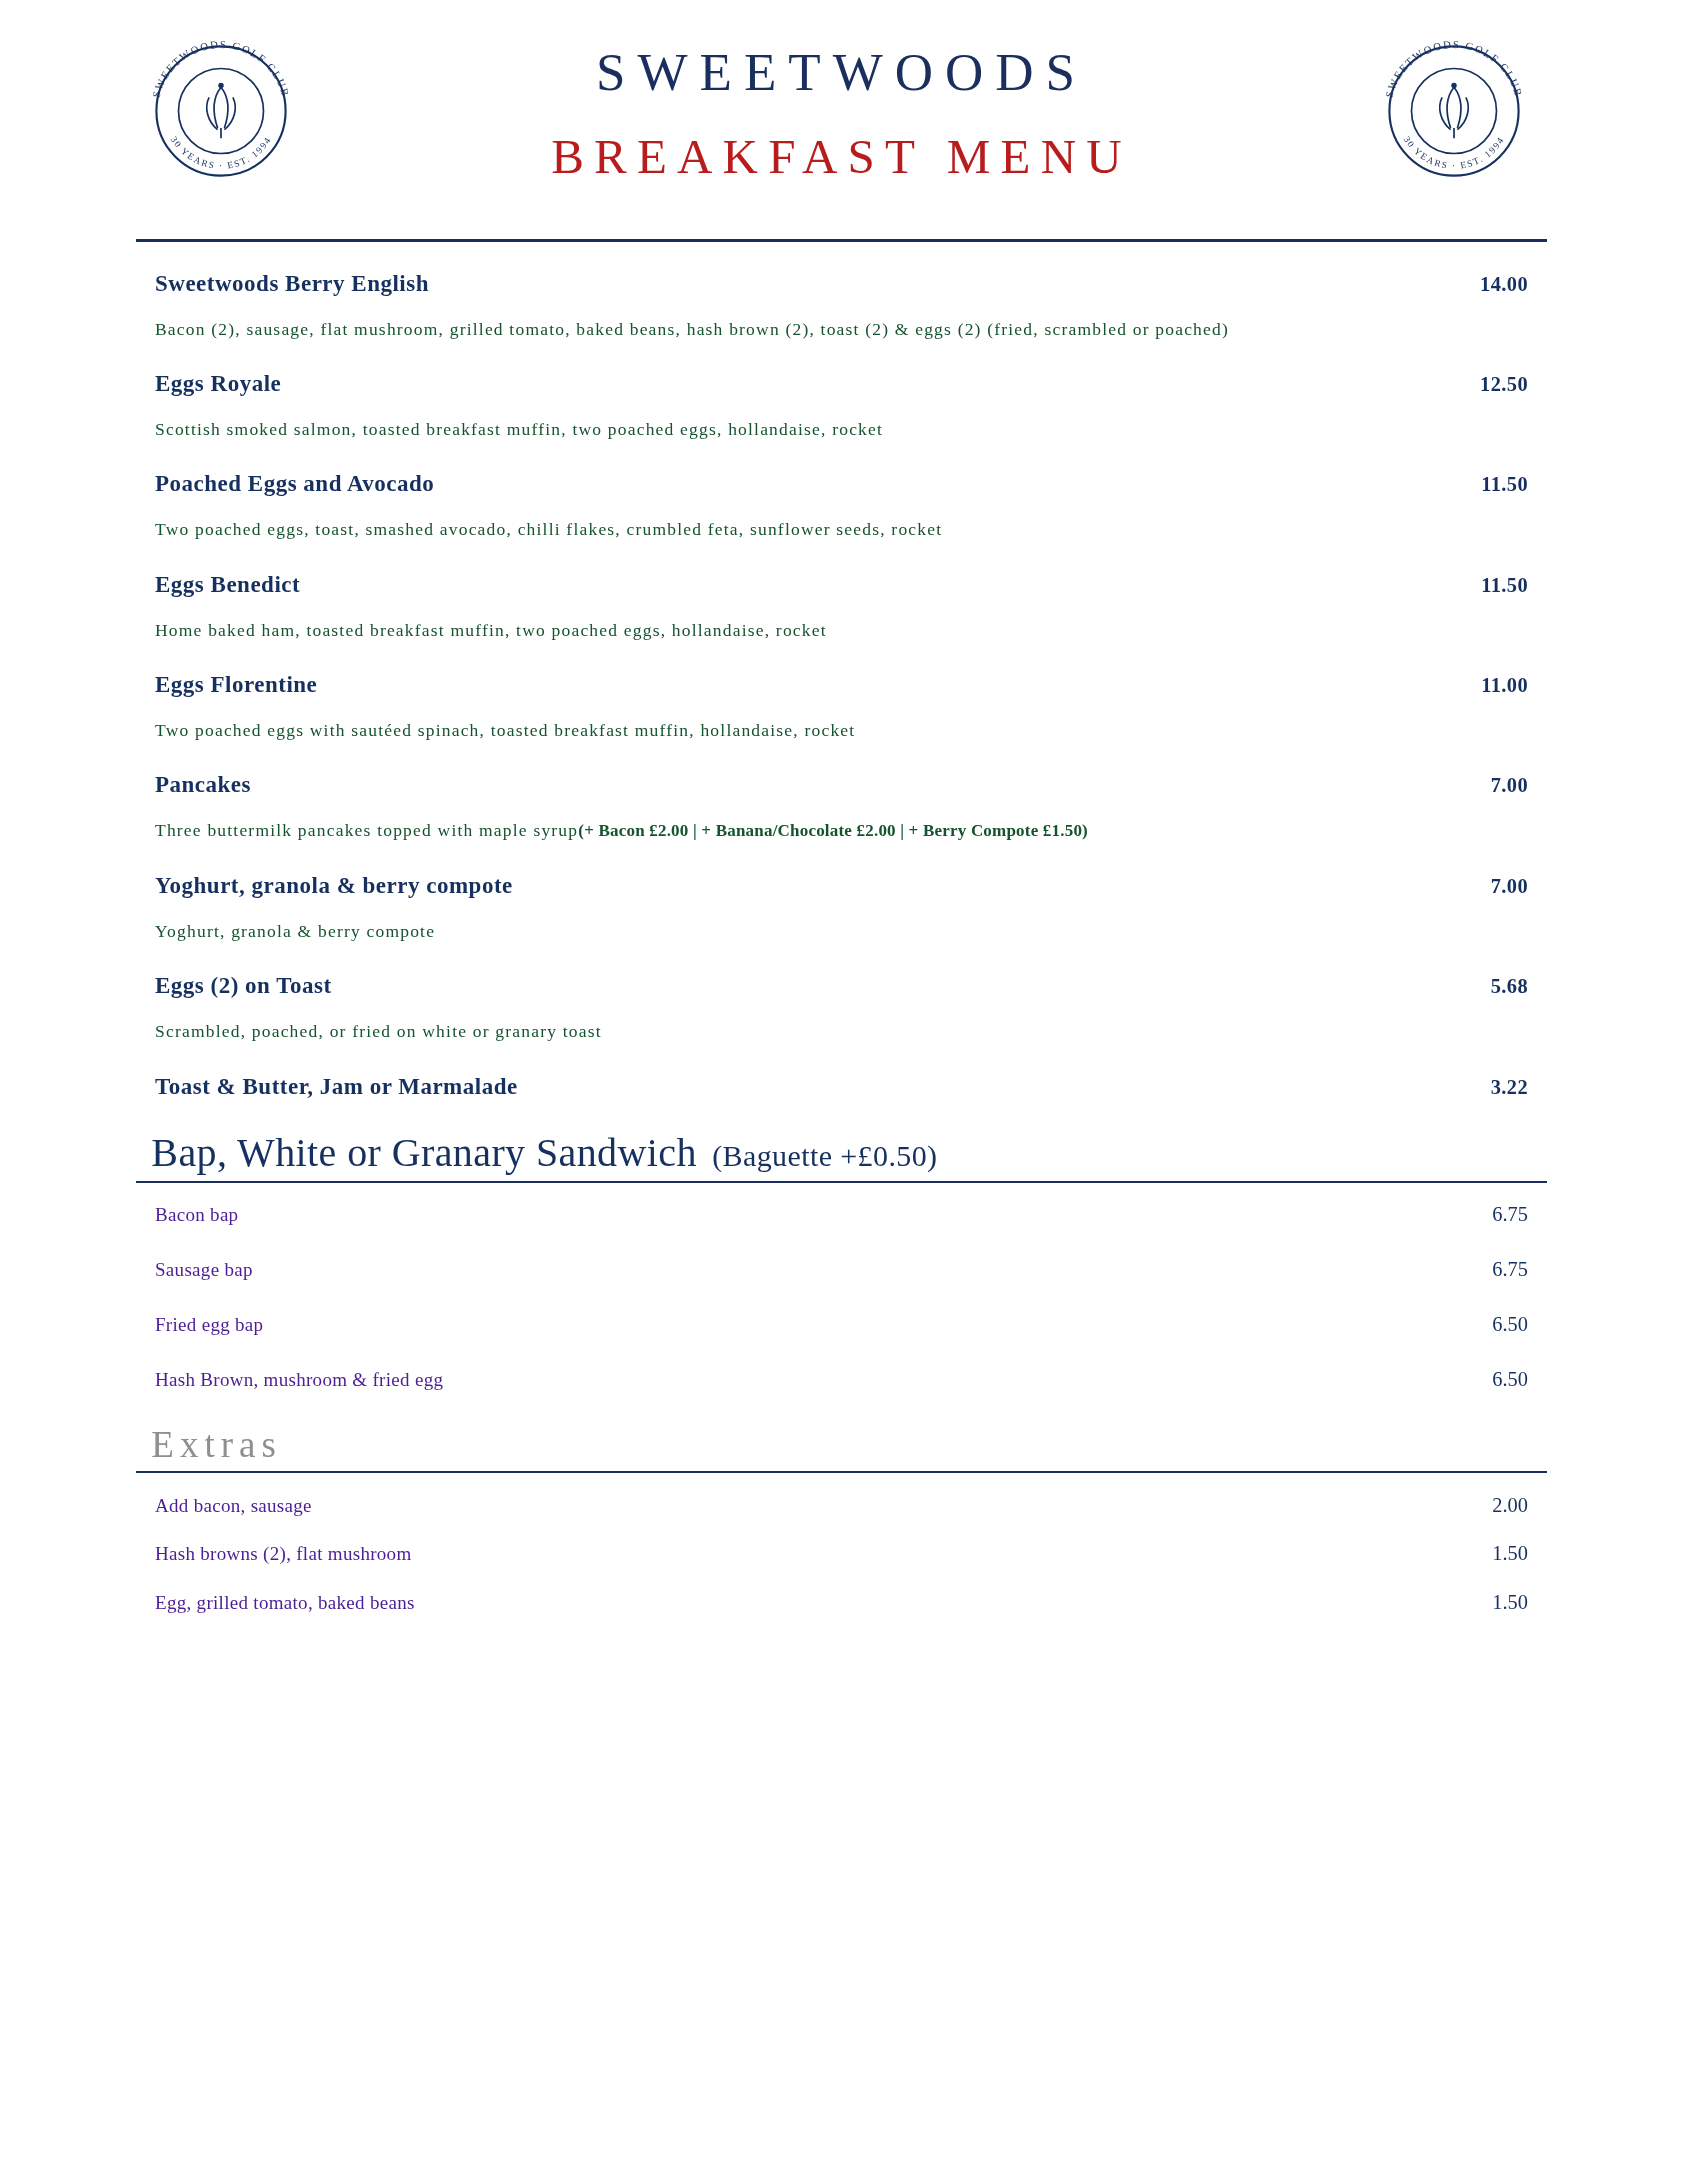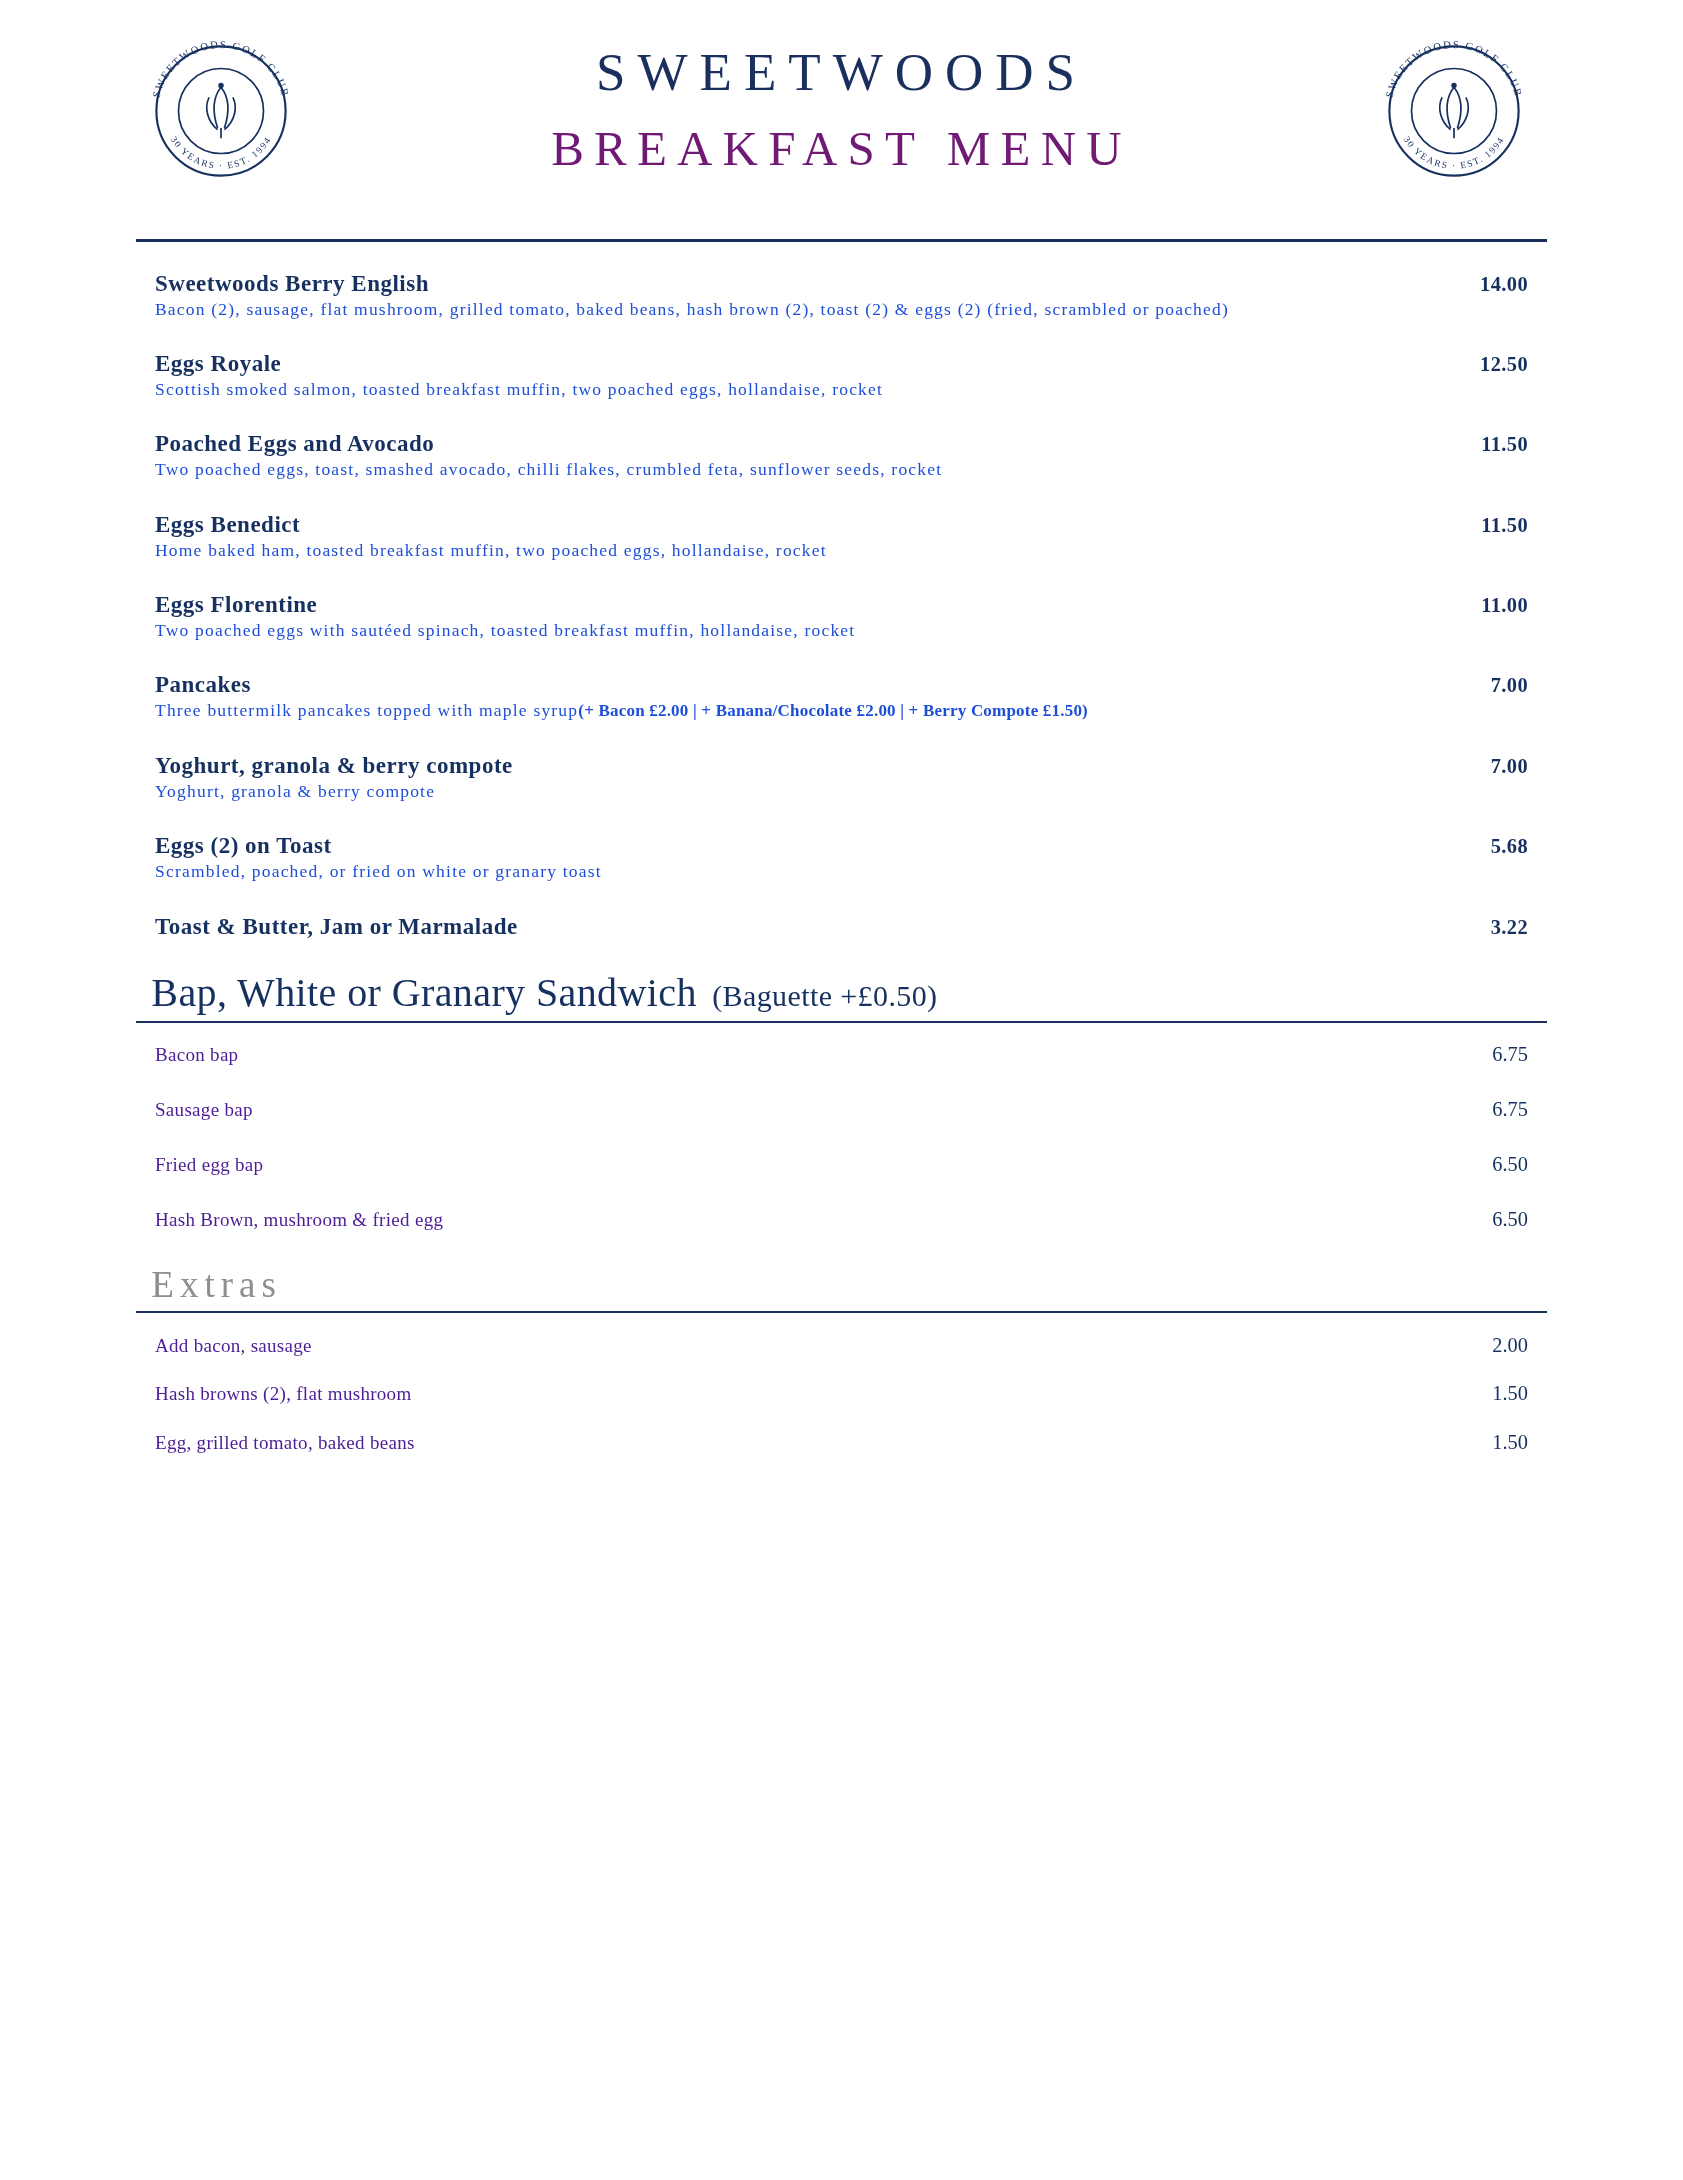--- a/index.html
+++ b/index.html
@@ -37,24 +37,24 @@
     font-size: 53px;
     letter-spacing: 12px;
     color: #1b2f5e;
     font-weight: 400;
     line-height: 1.1;
   }
   .title-sub {
     font-family: "Liberation Serif", serif;
     font-size: 49px;
     letter-spacing: 10.2px;
-    color: #701a75;
+    color: #b91c1c;
     font-weight: 400;
     line-height: 1.25;
-    margin-top: 17px;
+    margin-top: 25px;
   }
 
   
   .logo {
     position: absolute;
     top: 25.6px;
     width: 170px;
     height: 170px;
   }
   .logo.left { left: 0px; }
@@ -98,23 +98,23 @@
     font-size: 20.4px;
     color: #16305f;
     letter-spacing: 0.4px;
     white-space: nowrap;
     padding-right: 19px;
   }
   .item-desc {
     font-family: "Liberation Serif", serif;
     font-size: 17.5px;
     letter-spacing: 1.2px;
-    color: #1d4ed8;
+    color: #14532d;
     padding-left: 19px;
-    margin-top: 0;
+    margin-top: 20px;
     max-width: 1218px;
     line-height: 1.45;
   }
   .item-desc .addon {
     font-weight: bold;
     font-size: 17px;
     letter-spacing: 0.2px;
   }
 
   

